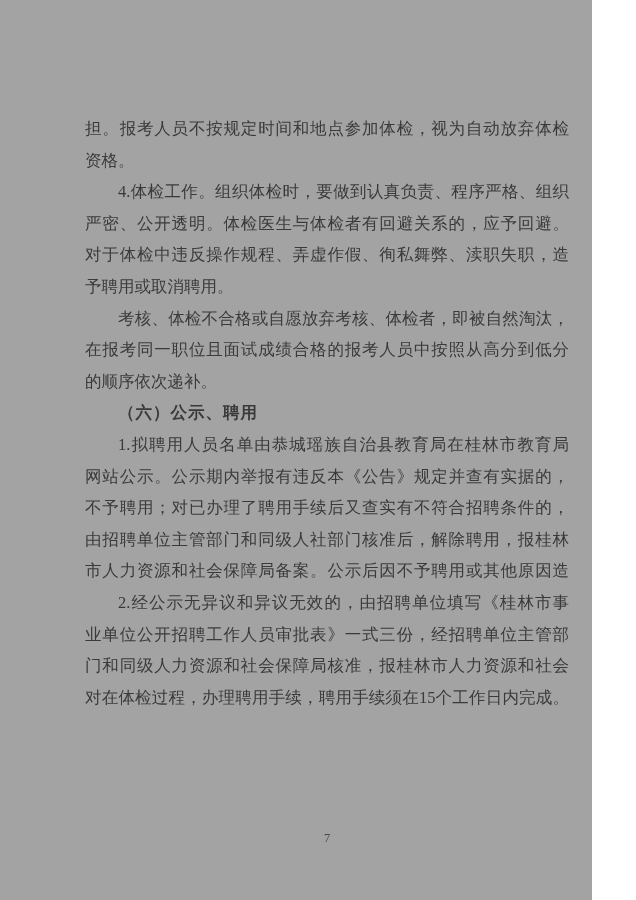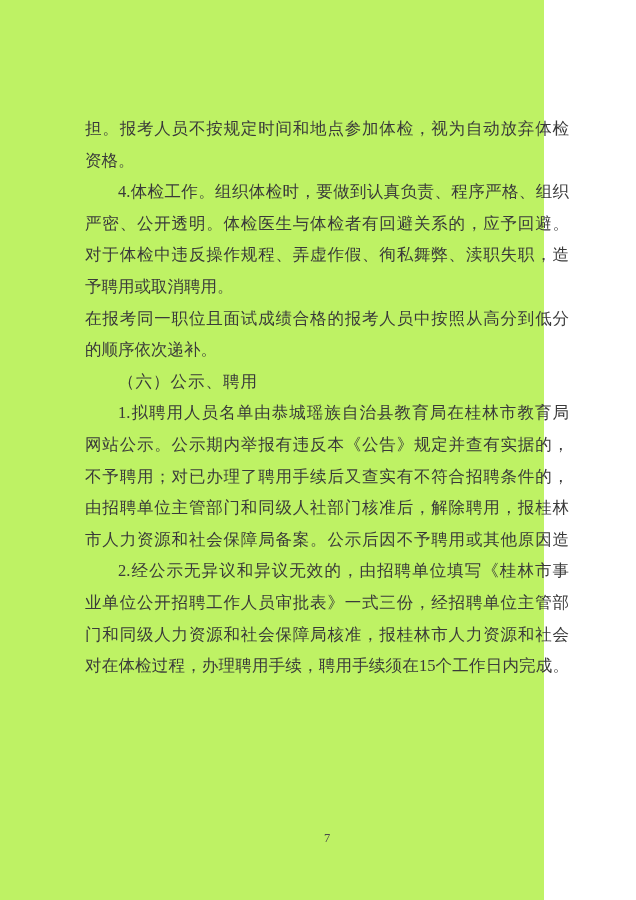--- a/index.html
+++ b/index.html
@@ -10,23 +10,23 @@
     width: 636px;
     height: 900px;
     position: relative;
     background: #ffffff;
     font-family: "Liberation Serif", "DejaVu Serif", serif;
     overflow: hidden;
   }
   .page {
     position: absolute;
     left: 0; top: 0;
-    width: 544px;
+    width: 592px;
     height: 900px;
-    background: #bef264;
+    background: #a3a3a3;
   }
   .content {
     position: absolute;
     left: 85px;
     top: 113px;
     width: 484px;
     color: #3a3a3a;
     font-size: 16.5px;
     line-height: 31.6px;
   }
@@ -36,21 +36,21 @@
     white-space: nowrap;
     overflow: hidden;
   }
   .line.end {
     text-align-last: left;
   }
   .line.indent {
     text-indent: 33px;
   }
   .line.heading {
-    font-weight: normal;
+    font-weight: bold;
     letter-spacing: 1px;
   }
   .pagenum {
     position: absolute;
     top: 831px;
     left: 85px;
     width: 484px;
     text-align: center;
     font-size: 12.5px;
     color: #4a4a4a;
@@ -60,20 +60,21 @@
 <body>
 
 <div class="page">
   <div class="content">
     <div class="line">担。报考人员不按规定时间和地点参加体检，视为自动放弃体检</div>
     <div class="line end">资格。</div>
     <div class="line indent">4.体检工作。组织体检时，要做到认真负责、程序严格、组织</div>
     <div class="line">严密、公开透明。体检医生与体检者有回避关系的，应予回避。</div>
     <div class="line">对于体检中违反操作规程、弄虚作假、徇私舞弊、渎职失职，造</div>
     <div class="line end">予聘用或取消聘用。</div>
+    <div class="line indent">考核、体检不合格或自愿放弃考核、体检者，即被自然淘汰，</div>
     <div class="line">在报考同一职位且面试成绩合格的报考人员中按照从高分到低分</div>
     <div class="line end">的顺序依次递补。</div>
     <div class="line indent end heading">（六）公示、聘用</div>
     <div class="line indent">1.拟聘用人员名单由恭城瑶族自治县教育局在桂林市教育局</div>
     <div class="line">网站公示。公示期内举报有违反本《公告》规定并查有实据的，</div>
     <div class="line">不予聘用；对已办理了聘用手续后又查实有不符合招聘条件的，</div>
     <div class="line">由招聘单位主管部门和同级人社部门核准后，解除聘用，报桂林</div>
     <div class="line">市人力资源和社会保障局备案。公示后因不予聘用或其他原因造</div>
     <div class="line indent">2.经公示无异议和异议无效的，由招聘单位填写《桂林市事</div>
     <div class="line">业单位公开招聘工作人员审批表》一式三份，经招聘单位主管部</div>

